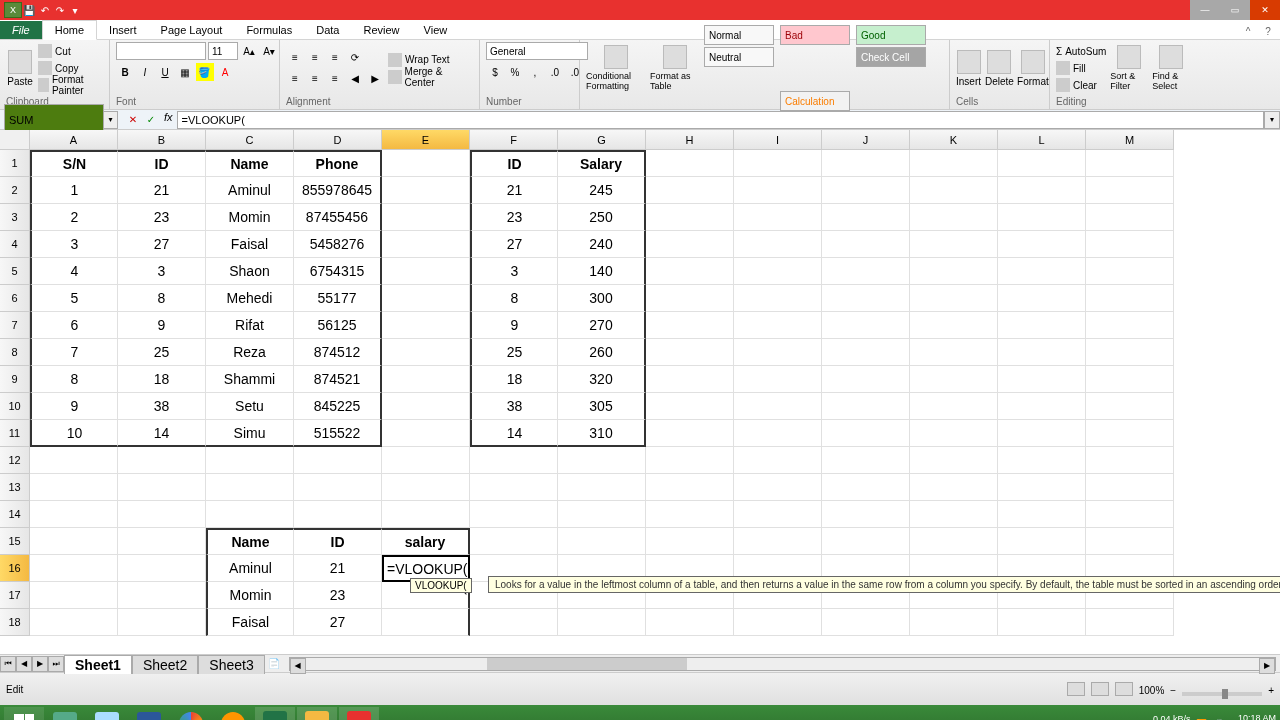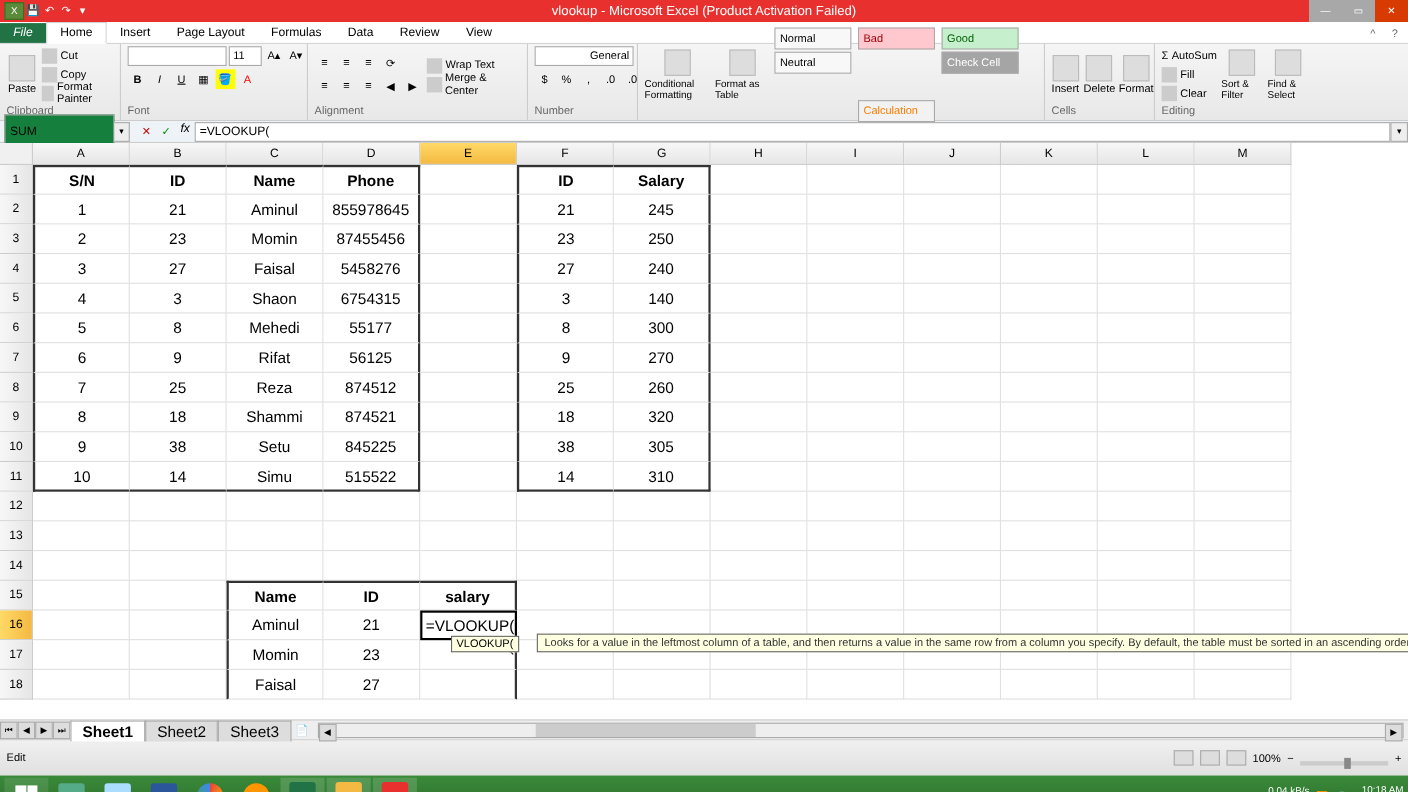--- a/index.html
+++ b/index.html
@@ -41,21 +41,21 @@
 .btn-row { display: flex; gap: 2px; }
 .mini-btn { width: 18px; height: 18px; border: 1px solid transparent; display: flex; align-items: center; justify-content: center; font-size: 10px; cursor: pointer; }
 .style-box { width: 70px; height: 20px; border: 1px solid #aaa; background: #f8f8f8; font-size: 10px; display: flex; align-items: center; padding: 0 4px; cursor: pointer; }
 .style-box.bad { color: #9c0006; background: #ffc7ce; }
 .style-box.good { color: #006100; background: #c6efce; }
 .style-box.calc { color: #fa7d00; background: #f2f2f2; margin-top: 44px; }
 .style-box.check { background: #a5a5a5; color: #fff; }
 
 
 .formula-bar { height: 20px; display: flex; align-items: center; border-bottom: 1px solid #ccc; background: #eef3f8; }
-.name-box { width: 100px; height: 32px; border: 1px solid #aaa; background: #15803d; padding: 0 4px; font-size: 11px; margin-left: 4px; display: flex; align-items: center; }
+.name-box { width: 100px; height: 32px; border: 1px solid #aaa; background: #4d7c0f; padding: 0 4px; font-size: 11px; margin-left: 4px; display: flex; align-items: center; }
 .name-box-dd { width: 14px; height: 18px; border: 1px solid #aaa; border-left: none; background: #eee; cursor: pointer; display: flex; align-items: center; justify-content: center; font-size: 8px; }
 .fx-btns { display: flex; margin-left: 6px; }
 .fx-btn { width: 18px; height: 18px; display: flex; align-items: center; justify-content: center; font-size: 10px; cursor: pointer; border: 1px solid transparent; }
 .fx-label { font-style: italic; font-size: 11px; padding: 0 4px; }
 .formula-input { flex: 1; height: 18px; border: 1px solid #aaa; background: #fff; padding: 0 4px; font-size: 11px; display: flex; align-items: center; }
 .formula-expand { width: 16px; height: 18px; border: 1px solid #aaa; background: #eee; cursor: pointer; display: flex; align-items: center; justify-content: center; font-size: 8px; }
 
 
 .grid-container { position: relative; height: 524px; overflow: hidden; }
 .grid { display: grid; grid-template-columns: 30px repeat(13, 88px); position: relative; }
@@ -107,21 +107,20 @@
 <body>
 
 <div class="titlebar">
   <div class="qat">
     <span class="qat-icon">X</span>
     <span class="qat-btn">💾</span>
     <span class="qat-btn">↶</span>
     <span class="qat-btn">↷</span>
     <span class="qat-btn">▾</span>
   </div>
-  <div class="title-text">vlookup - Microsoft Excel (Product Activation Failed)</div>
   <div class="win-controls">
     <div class="win-btn min">—</div>
     <div class="win-btn max">▭</div>
     <div class="win-btn close">✕</div>
   </div>
 </div>
 
 <div class="ribbon-tabs">
   <div class="tab file">File</div>
   <div class="tab active">Home</div>
@@ -211,21 +210,21 @@
         <div class="small-item">
             <span class="small-icon"></span>
             <span>Merge &amp; Center</span>
           </div>
       </div>
     </div>
     <div class="group-label">Alignment</div>
   </div>
   <div class="group" style="width:100px">
     <div class="group-content" style="flex-direction:column;gap:3px;align-items:flex-start">
-      <input class="font-box" style="width: 90px; text-align: right;" value="General">
+      <input class="font-box" style="width: 102px;" value="General">
       <div class="btn-row">
         <span class="mini-btn">$</span>
         <span class="mini-btn">%</span>
         <span class="mini-btn">,</span>
         <span class="mini-btn">.0</span>
         <span class="mini-btn">.0</span>
       </div>
     </div>
     <div class="group-label">Number</div>
   </div>

